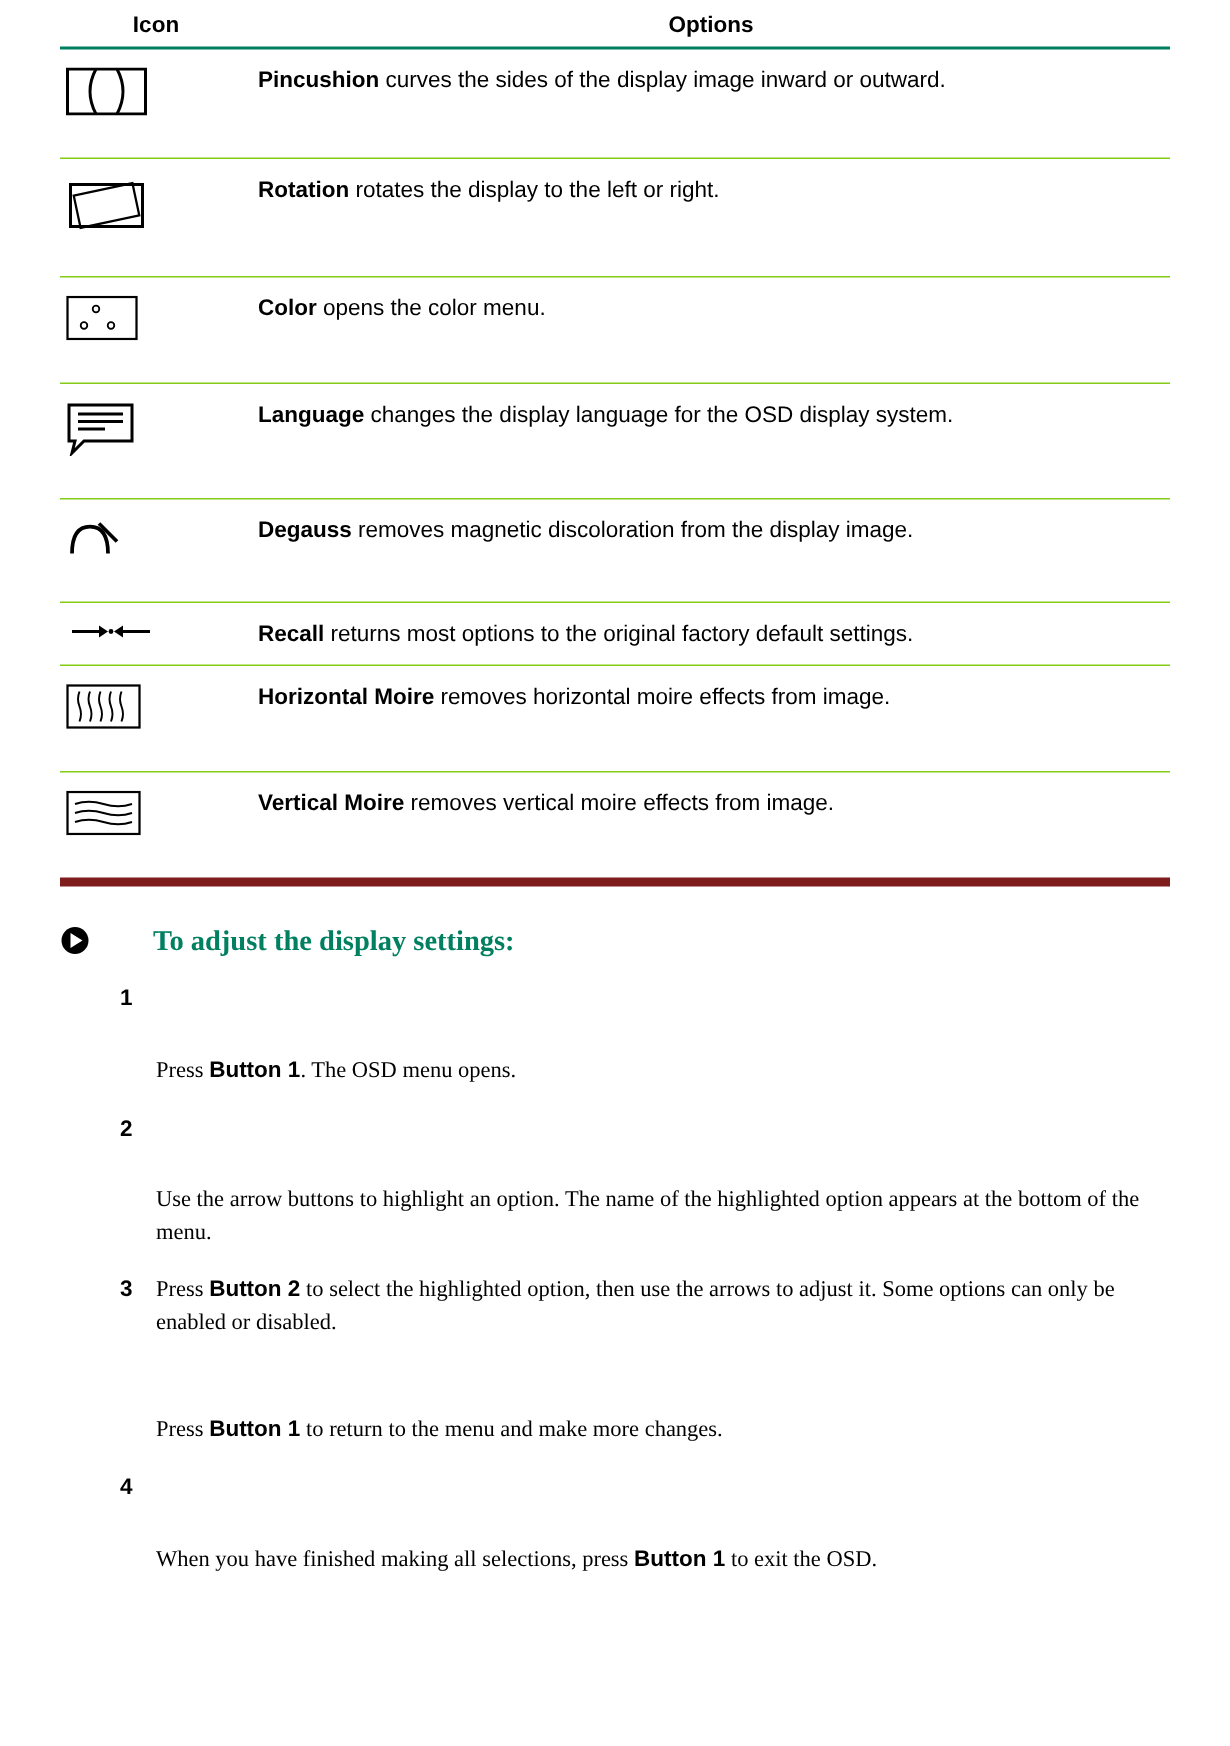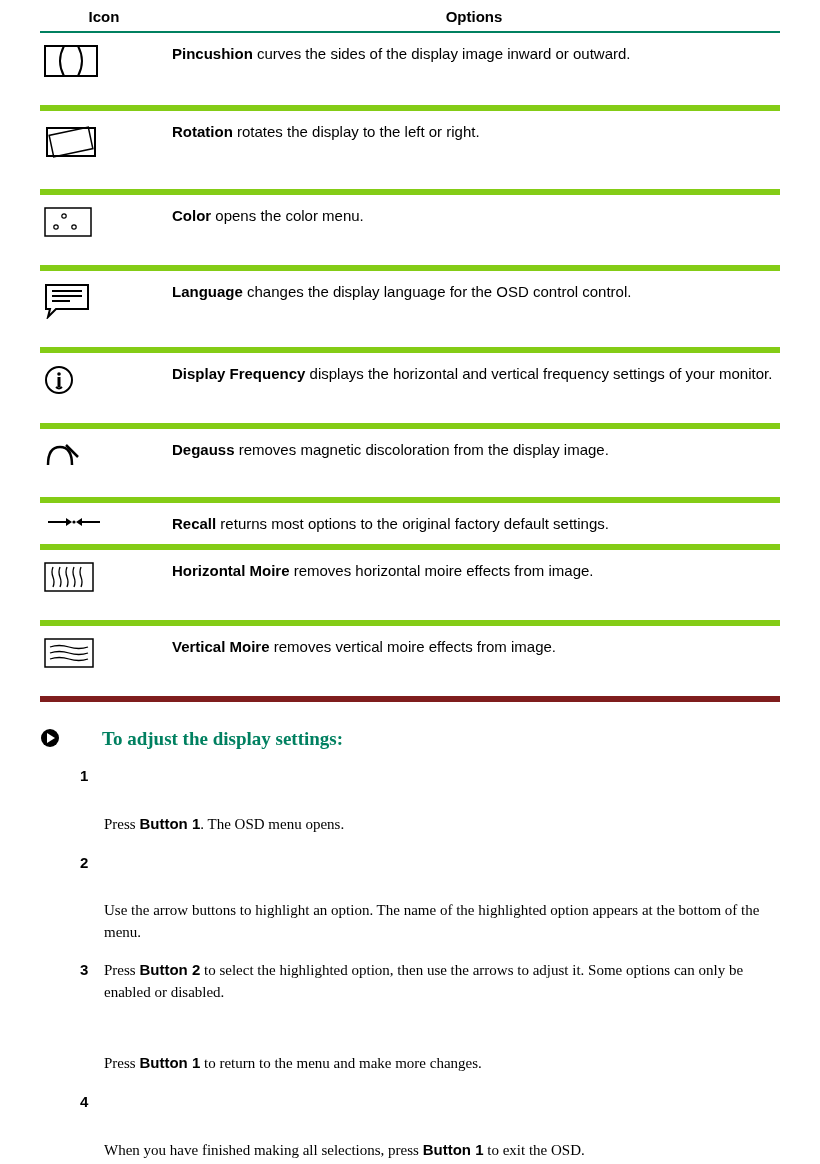--- a/index.html
+++ b/index.html
@@ -29,21 +29,21 @@
   }
   table.icon-table th.icon-col {
     width: 120px;
   }
   table.icon-table .header-rule td,
   table.icon-table .header-rule th {
     border-bottom: 2px solid #008060;
     padding:0; height:0;
   }
   table.icon-table tr.row td {
-    border-bottom: 6px solid #84cc16;
+    border-bottom: 1px solid #84cc16;
     padding: 12px 4px 28px 4px;
     vertical-align: top;
   }
   table.icon-table tr.row:last-of-type td {
     border-bottom: 6px solid #7f1d1d;
   }
   table.icon-table tr.row.tight td {
     padding-bottom: 12px;
   }
   .icon-cell svg { display:block; }
@@ -163,37 +163,24 @@
   <tr class="row">
     <td class="icon-cell">
       <svg width="46" height="36" viewBox="0 0 46 36">
         <path d="M2 2 H44 V26 H12 L4 34 L6 26 H2 Z" fill="none" stroke="#000" stroke-width="2"></path>
         <line x1="8" y1="8" x2="38" y2="8" stroke="#000" stroke-width="2"></line>
         <line x1="8" y1="13" x2="38" y2="13" stroke="#000" stroke-width="2"></line>
         <line x1="8" y1="18" x2="26" y2="18" stroke="#000" stroke-width="2"></line>
       </svg>
     </td>
     <td class="desc">
-      <b>Language</b><span> changes the display language for the OSD control control.</span>
-    </td>
-  </tr>
-
-  <tr class="row">
-    <td class="icon-cell">
-      <svg width="30" height="30" viewBox="0 0 30 30">
-        <circle cx="15" cy="15" r="13" fill="none" stroke="#000" stroke-width="2"></circle>
-        <circle cx="15" cy="9" r="1.8" fill="#000"></circle>
-        <rect x="13.5" y="12" width="3" height="10" fill="#000"></rect>
-        <path d="M12 22 Q15 25 18 22" fill="none" stroke="#000" stroke-width="2"></path>
-      </svg>
-    </td>
-    <td class="desc">
-      <b>Display Frequency</b><span> displays the horizontal and vertical frequency settings of your monitor.</span>
-    </td>
-  </tr>
+      <b>Language</b><span> changes the display language for the OSD display system.</span>
+    </td>
+  </tr>
+
 
   <tr class="row">
     <td class="icon-cell">
       <svg width="38" height="28" viewBox="0 0 38 28">
         <path d="M4 24 Q4 6 16 6 Q28 6 28 24" fill="none" stroke="#000" stroke-width="2.5"></path>
         <line x1="22" y1="4" x2="34" y2="16" stroke="#000" stroke-width="2.5"></line>
       </svg>
     </td>
     <td class="desc">
       <b>Degauss</b><span> removes magnetic discoloration from the display image.</span>

